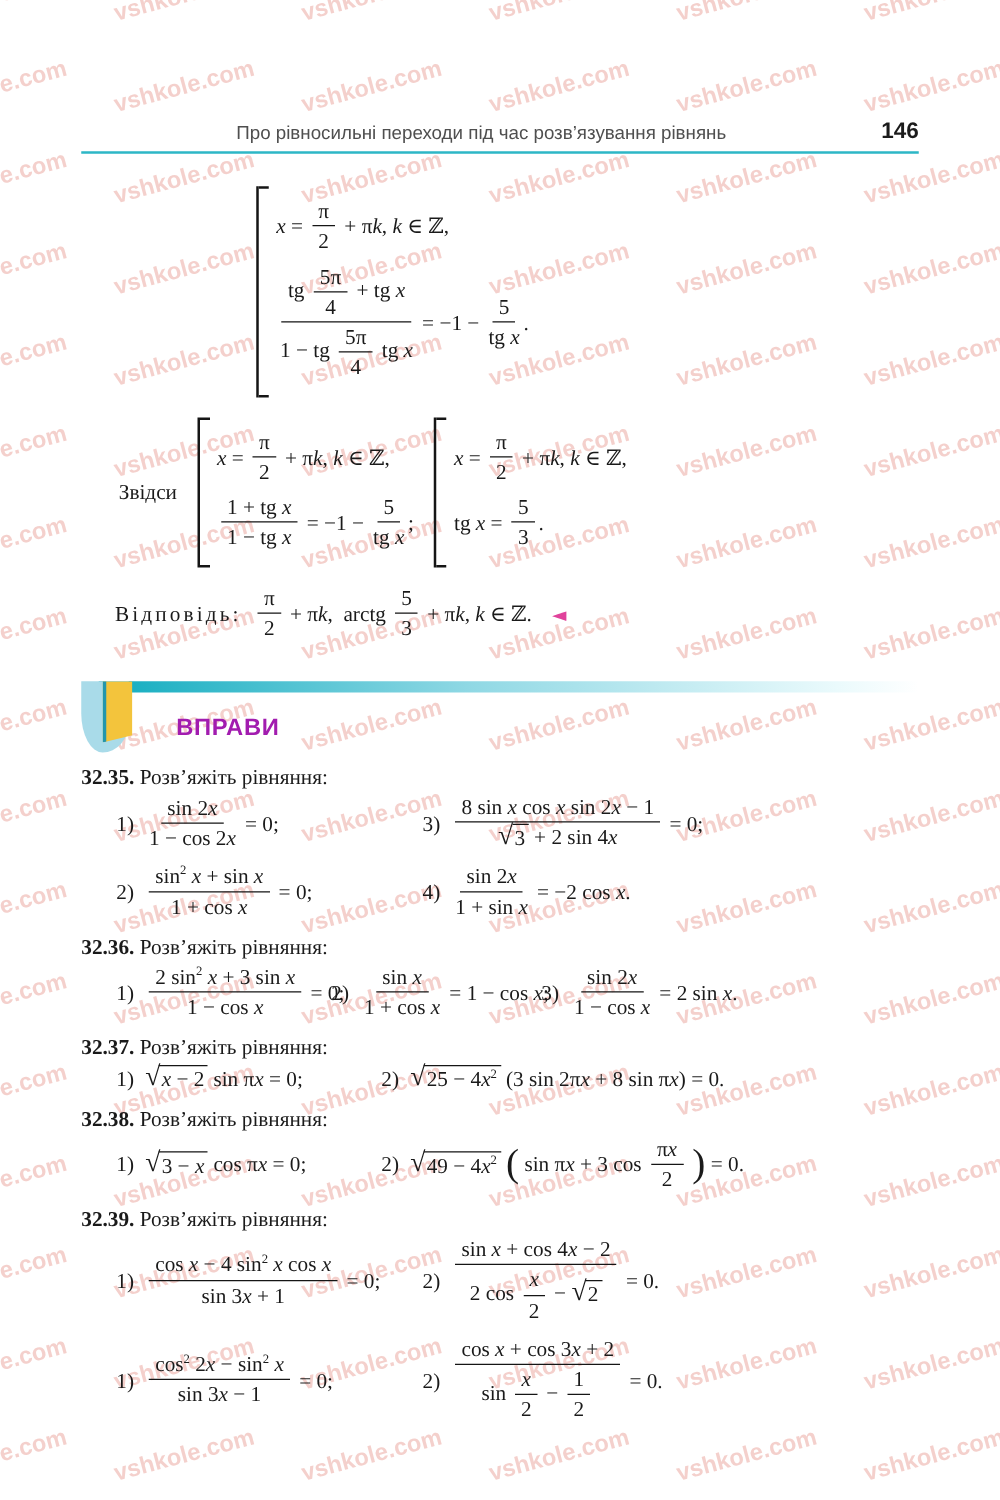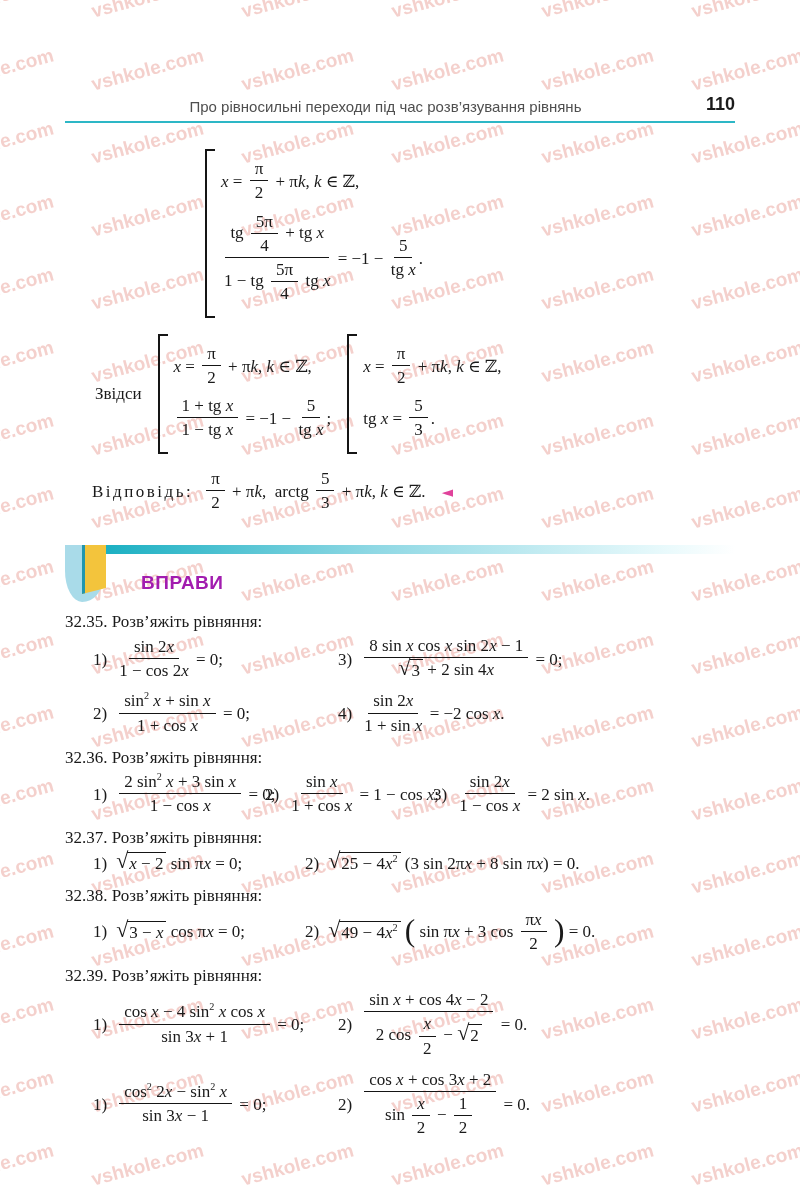--- a/index.html
+++ b/index.html
@@ -55,21 +55,21 @@
                border-radius:0 0 55% 45% / 0 0 42% 55%;}
   .ribbon-yellow{position:absolute;left:17px;top:0;width:21px;height:49px;background:#f3c43c;
                  border-left:3px solid #2396ad;clip-path:polygon(0 0,100% 0,100% 88%,0 100%);}
   .banner-title{position:absolute;left:76px;top:15px;font-family:"Liberation Sans","DejaVu Sans",sans-serif;
                 font-weight:bold;font-size:19px;color:#a21caf;letter-spacing:0.5px;margin-top:12px;}
 
   
   .exercises{margin:6px 65px 0;}
   .ex{margin-top:10px;}
   .ex-head{font-size:17px;margin:0 0 5px;}
-  .ex-num{font-weight:normal;}
+  .ex-num{font-weight:bold;}
   .erow{display:grid;align-items:center;padding-left:28px;margin:0 0 8px;}
   .cols-a{grid-template-columns:245px 1fr;}   
   .cols-b{grid-template-columns:212px 1fr;}   
   .cols-c{grid-template-columns:172px 168px 1fr;} 
   .eitem{white-space:nowrap;font-size:17px;}
   .ilabel{margin-right:9px;}
 </style>
 </head>
 <body>
 
@@ -175,21 +175,21 @@
     <span class="wm" style="left: 240px; top: 1154px; color: rgba(226, 132, 122, 0.38); font-size: 19px; transform: rotate(-15deg);">vshkole.com</span>
     <span class="wm" style="left: 390px; top: 1154px; color: rgba(226, 132, 122, 0.38); font-size: 19px; transform: rotate(-15deg);">vshkole.com</span>
     <span class="wm" style="left: 540px; top: 1154px; color: rgba(226, 132, 122, 0.38); font-size: 19px; transform: rotate(-15deg);">vshkole.com</span>
     <span class="wm" style="left: 690px; top: 1154px; color: rgba(226, 132, 122, 0.38); font-size: 19px; transform: rotate(-15deg);">vshkole.com</span>
   </div>
 
 <div class="content">
 
   <div class="header">
     <div class="htitle">Про рівносильні переходи під час розв’язування рівнянь</div>
-    <div class="hpage">110</div>
+    <div class="hpage">146</div>
   </div>
   <div class="hrule"></div>
 
   <div class="sys1wrap math">
     <div class="cases">
       <div class="crow"><i>x</i> = <span class="fr">
             <span class="n">π</span>
             <span class="d">2</span>
           </span> + π<i>k</i>, <i>k</i> ∈ ℤ,</div>
       <div class="crow"><span class="fr">

